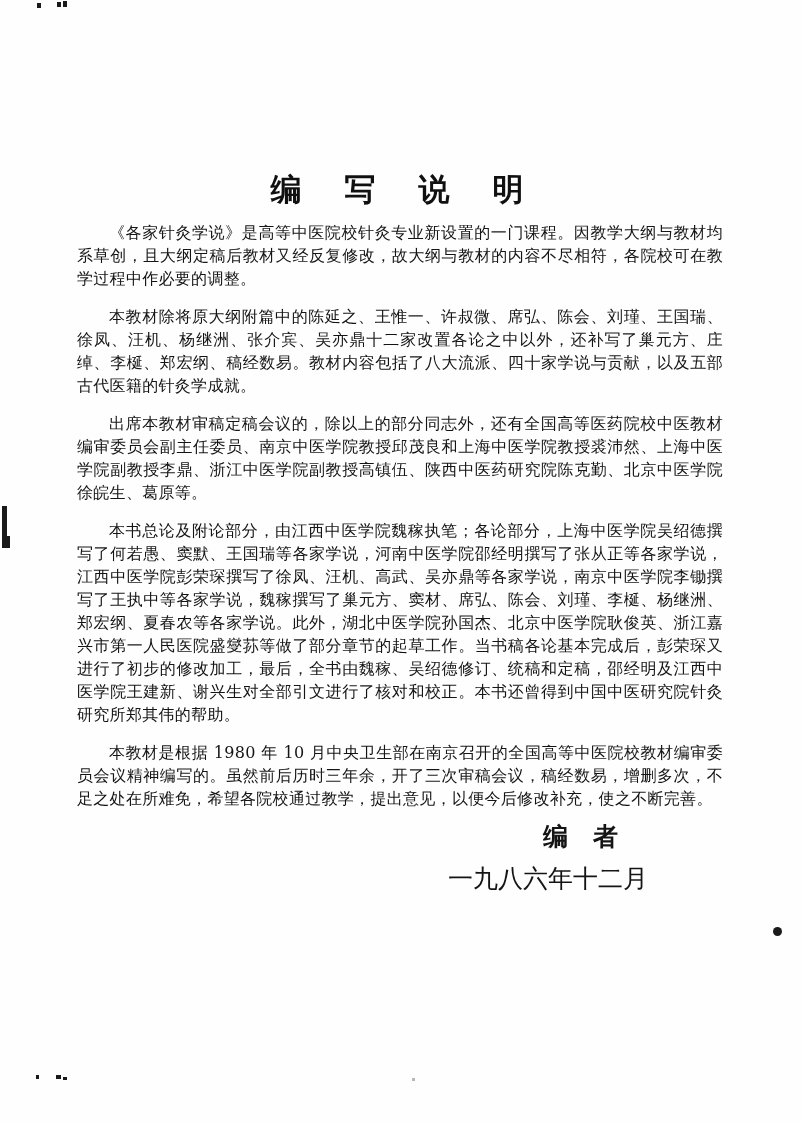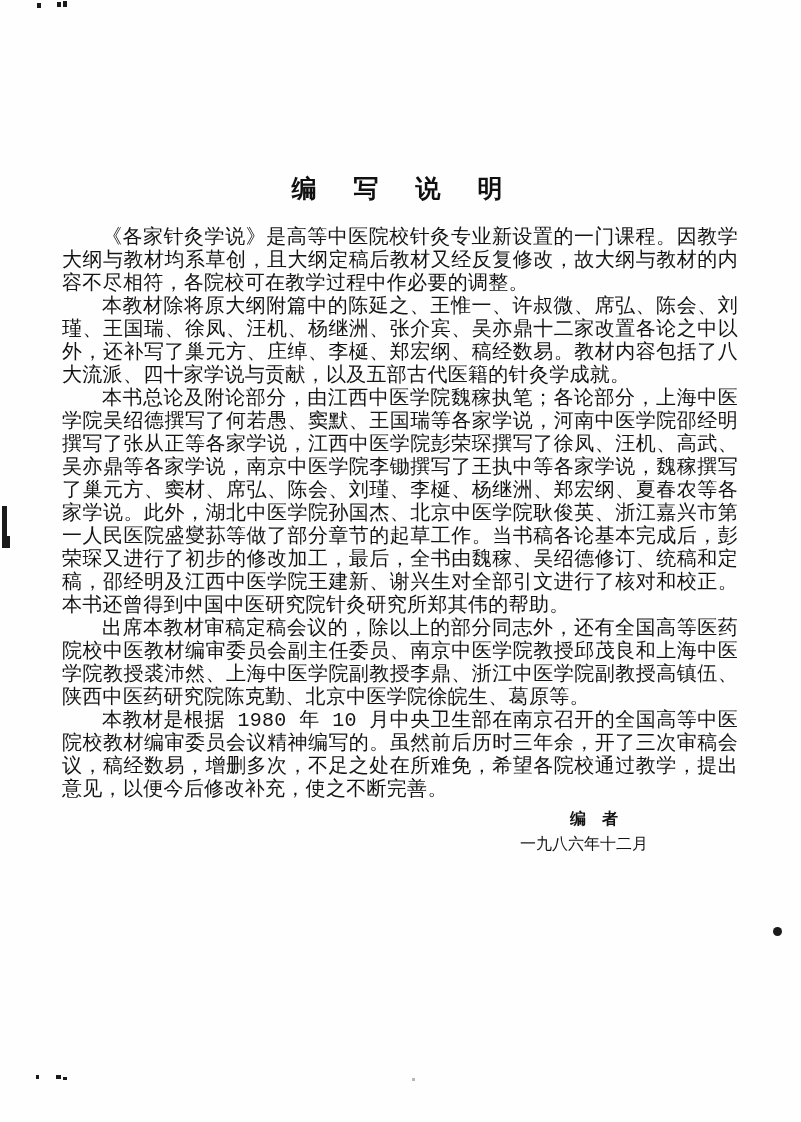--- a/index.html
+++ b/index.html
@@ -16,53 +16,51 @@
     color: #141414;
     font-family: "DejaVu Serif", "Liberation Serif", serif;
   }
   .content {
     position: absolute;
     left: 62px;
     top: 172px;
     width: 676px;
   }
   .doc-title {
-    margin: 0 0 20px 0;
+    margin: 0 0 12px 0;
     text-align: center;
     font-family: "DejaVu Sans", "Liberation Sans", sans-serif;
     font-weight: bold;
-    font-size: 25px;
+    font-size: 31px;
     line-height: 34px;
     letter-spacing: 6px;
     color: #101010;
   }
   p.body-para {
-    margin: 0;
-    font-size: 20px;
+    margin: 15px;
+    font-size: 16px;
     line-height: 23px;
     text-align: justify;
     text-indent: 2em;
     letter-spacing: 0.3px;
-    font-family: Liberation Mono, monospace;
   }
   .signature {
     margin-top: 6px;
-    font-size: 16px;
+    font-size: 25px;
     line-height: 24px;
   }
   .sig-name {
     text-align: right;
     padding-right: 120px;
     font-weight: bold;
   }
   .sig-date {
     text-align: right;
     padding-right: 90px;
-    margin-top: 2px;
-    font-family: Liberation Mono, monospace;
+    margin-top: 18px;
   }
   
   .ink {
     position: absolute;
     background: #1a1a1a;
   }
   .ink.round { border-radius: 50%; }
   .ink.faint { background: #b8b8b8; }
 </style>
 </head>
@@ -82,23 +80,23 @@
   <div class="ink faint" style="left:412px; top:1078px; width:3px; height:3px;"></div>
 
   <div class="content">
 
     <h1 class="doc-title">编　写　说　明</h1>
 
     <p class="body-para">《各家针灸学说》是高等中医院校针灸专业新设置的一门课程。因教学大纲与教材均系草创，且大纲定稿后教材又经反复修改，故大纲与教材的内容不尽相符，各院校可在教学过程中作必要的调整。</p>
 
     <p class="body-para">本教材除将原大纲附篇中的陈延之、王惟一、许叔微、席弘、陈会、刘瑾、王国瑞、徐凤、汪机、杨继洲、张介宾、吴亦鼎十二家改置各论之中以外，还补写了巢元方、庄绰、李梴、郑宏纲、稿经数易。教材内容包括了八大流派、四十家学说与贡献，以及五部古代医籍的针灸学成就。</p>
 
+    <p class="body-para">出席本教材审稿定稿会议的，除以上的部分同志外，还有全国高等医药院校中医教材编审委员会副主任委员、南京中医学院教授邱茂良和上海中医学院教授裘沛然、上海中医学院副教授李鼎、浙江中医学院副教授高镇伍、陕西中医药研究院陈克勤、北京中医学院徐皖生、葛原等。</p>
+
     <p class="body-para">本书总论及附论部分，由江西中医学院魏稼执笔；各论部分，上海中医学院吴绍德撰写了何若愚、窦默、王国瑞等各家学说，河南中医学院邵经明撰写了张从正等各家学说，江西中医学院彭荣琛撰写了徐凤、汪机、高武、吴亦鼎等各家学说，南京中医学院李锄撰写了王执中等各家学说，魏稼撰写了巢元方、窦材、席弘、陈会、刘瑾、李梴、杨继洲、郑宏纲、夏春农等各家学说。此外，湖北中医学院孙国杰、北京中医学院耿俊英、浙江嘉兴市第一人民医院盛燮荪等做了部分章节的起草工作。当书稿各论基本完成后，彭荣琛又进行了初步的修改加工，最后，全书由魏稼、吴绍德修订、统稿和定稿，邵经明及江西中医学院王建新、谢兴生对全部引文进行了核对和校正。本书还曾得到中国中医研究院针灸研究所郑其伟的帮助。</p>
-
-    <p class="body-para">出席本教材审稿定稿会议的，除以上的部分同志外，还有全国高等医药院校中医教材编审委员会副主任委员、南京中医学院教授邱茂良和上海中医学院教授裘沛然、上海中医学院副教授李鼎、浙江中医学院副教授高镇伍、陕西中医药研究院陈克勤、北京中医学院徐皖生、葛原等。</p>
 
     <p class="body-para">本教材是根据 1980 年 10 月中央卫生部在南京召开的全国高等中医院校教材编审委员会议精神编写的。虽然前后历时三年余，开了三次审稿会议，稿经数易，增删多次，不足之处在所难免，希望各院校通过教学，提出意见，以便今后修改补充，使之不断完善。</p>
 
     <div class="signature">
       <div class="sig-name">编　者</div>
       <div class="sig-date">一九八六年十二月</div>
     </div>
 
   </div>
 </div>

